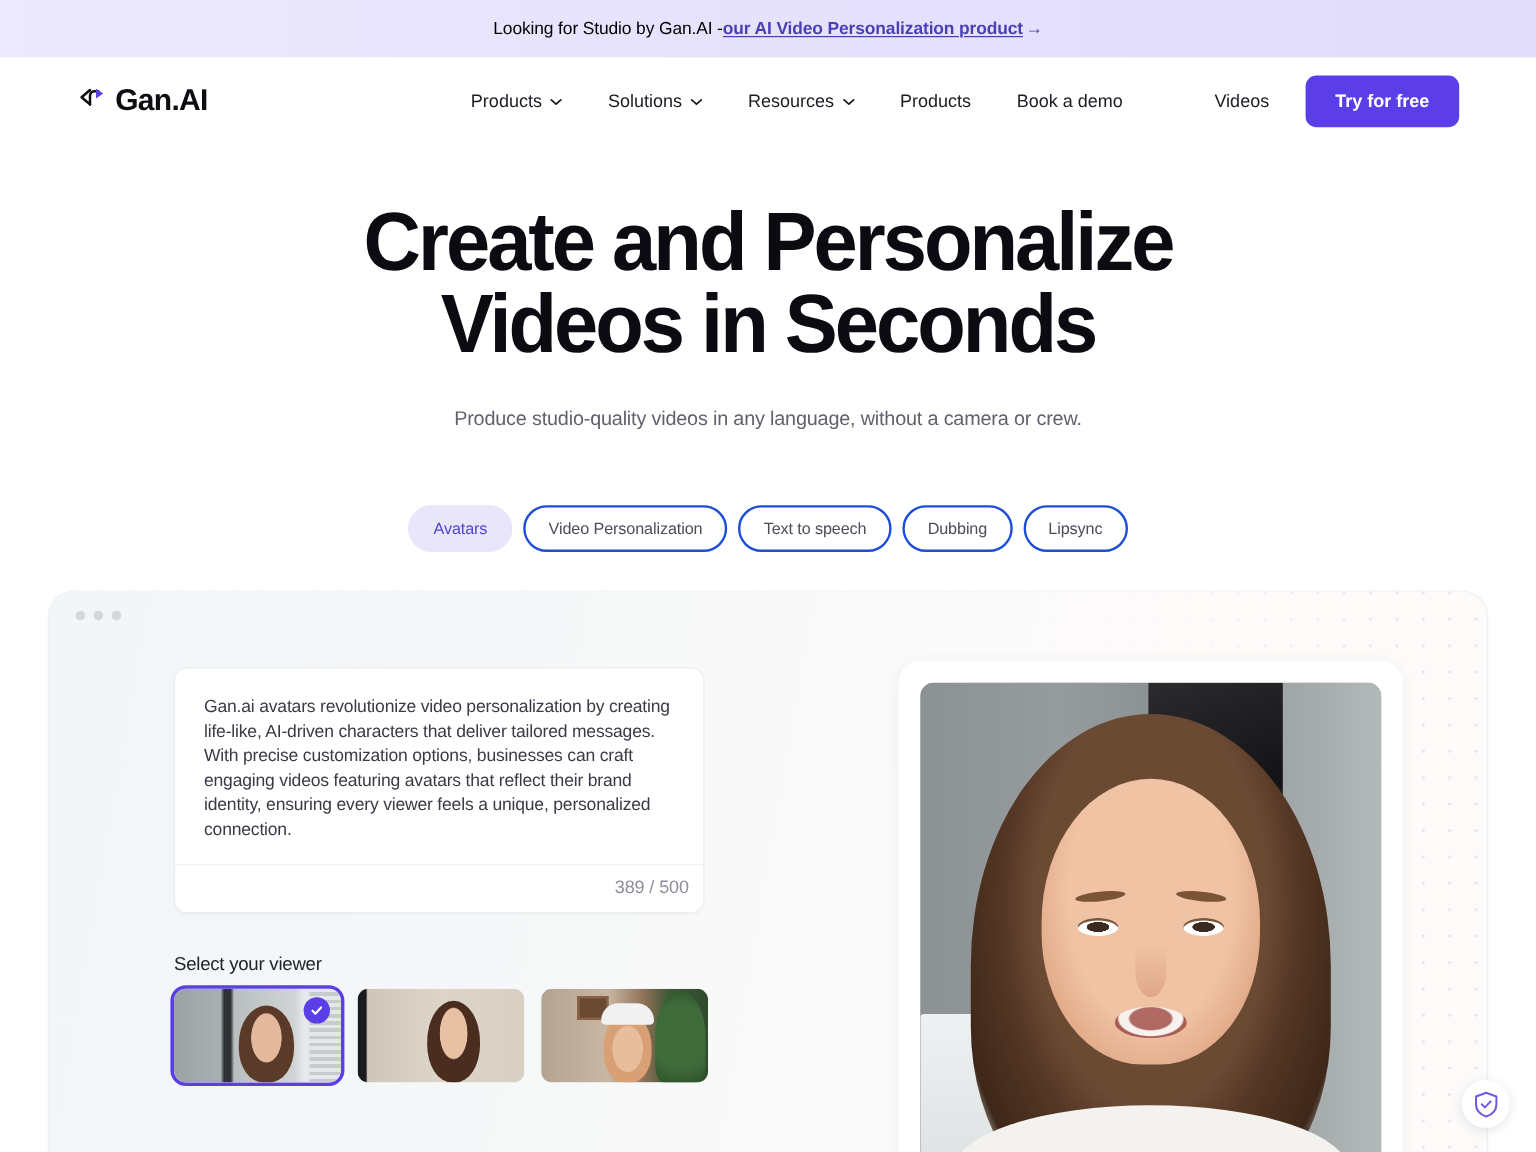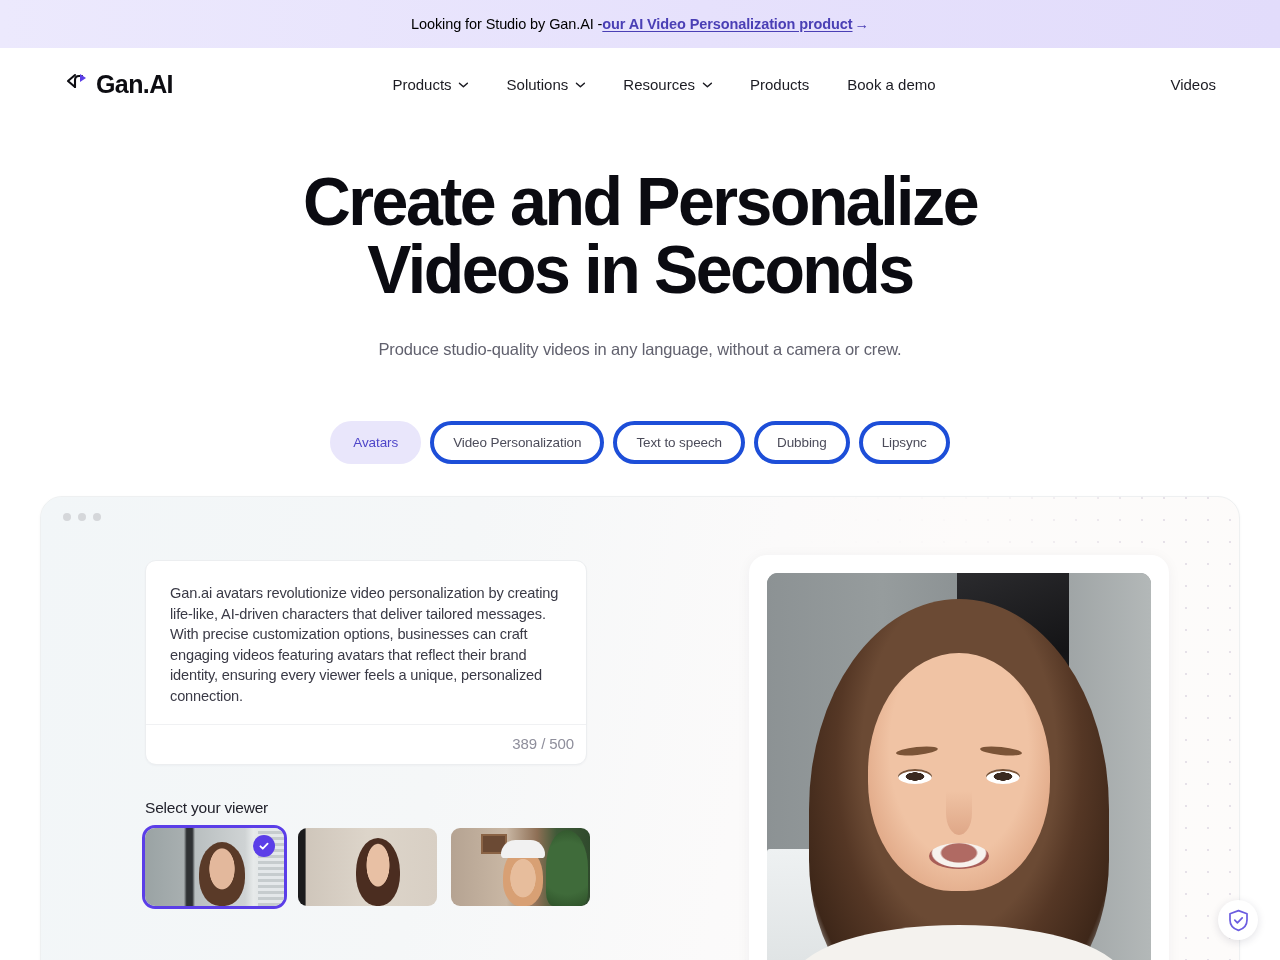--- a/index.html
+++ b/index.html
@@ -83,21 +83,21 @@
     font-size: 16.5px; color: #61616e; font-weight: 400;
     letter-spacing: -0.15px;
   }
 
   
   .pills {
     margin-top: 62px;
     display: flex; align-items: center; justify-content: center; gap: 9px;
   }
   .pill {
-    border: 4px solid #1d4ed8;
+    border: 2px solid #1d4ed8;
     border-radius: 999px;
     padding: 10px 19px;
     font-size: 13.5px; color: #4c4c5a;
     background: #fff; cursor: pointer; white-space: nowrap;
     letter-spacing: -0.1px;
   }
   .pill.active {
     background: #e9e6fb;
     border-color: #e9e6fb;
     color: #4f46c9;
@@ -332,20 +332,21 @@
     <div class="nav-item">
       <span>Products</span>
     </div>
     <div class="nav-item">
       <span>Book a demo</span>
     </div>
   </div>
 
   <div class="nav-right">
     <span class="login-link">Videos</span>
+    <button class="cta-btn">Try for free</button>
   </div>
 </div>
 
 <div class="hero">
   <h1 class="hero-title">
     <span>Create and Personalize</span><br>
     <span>Videos in Seconds</span>
   </h1>
   <p class="hero-sub">Produce studio-quality videos in any language, without a camera or crew.</p>
 

